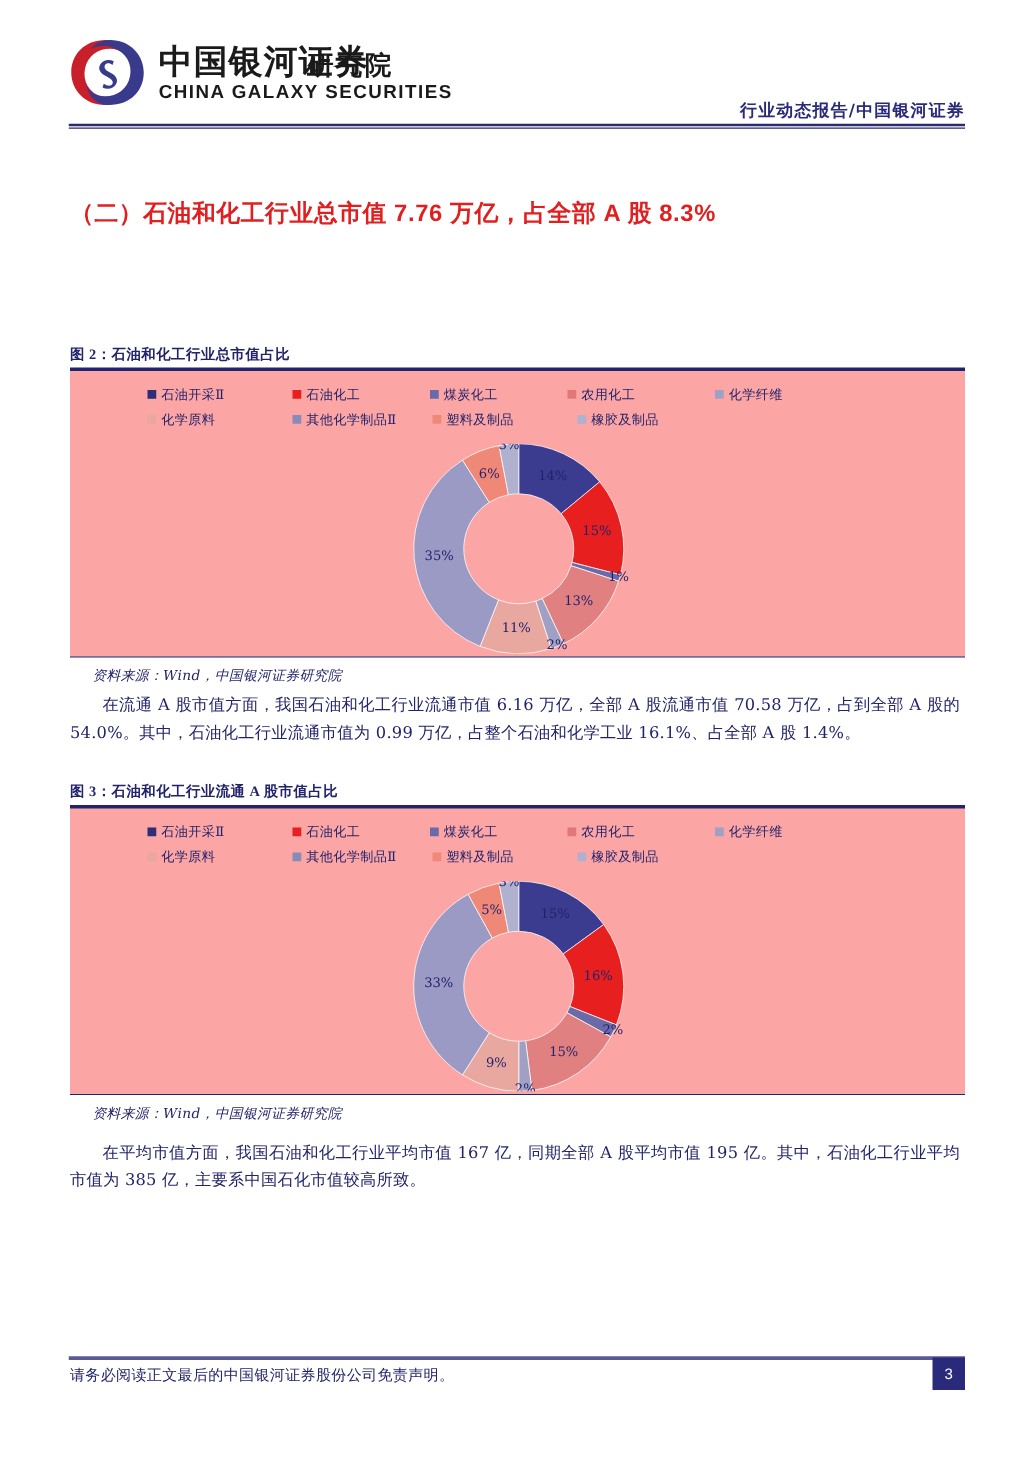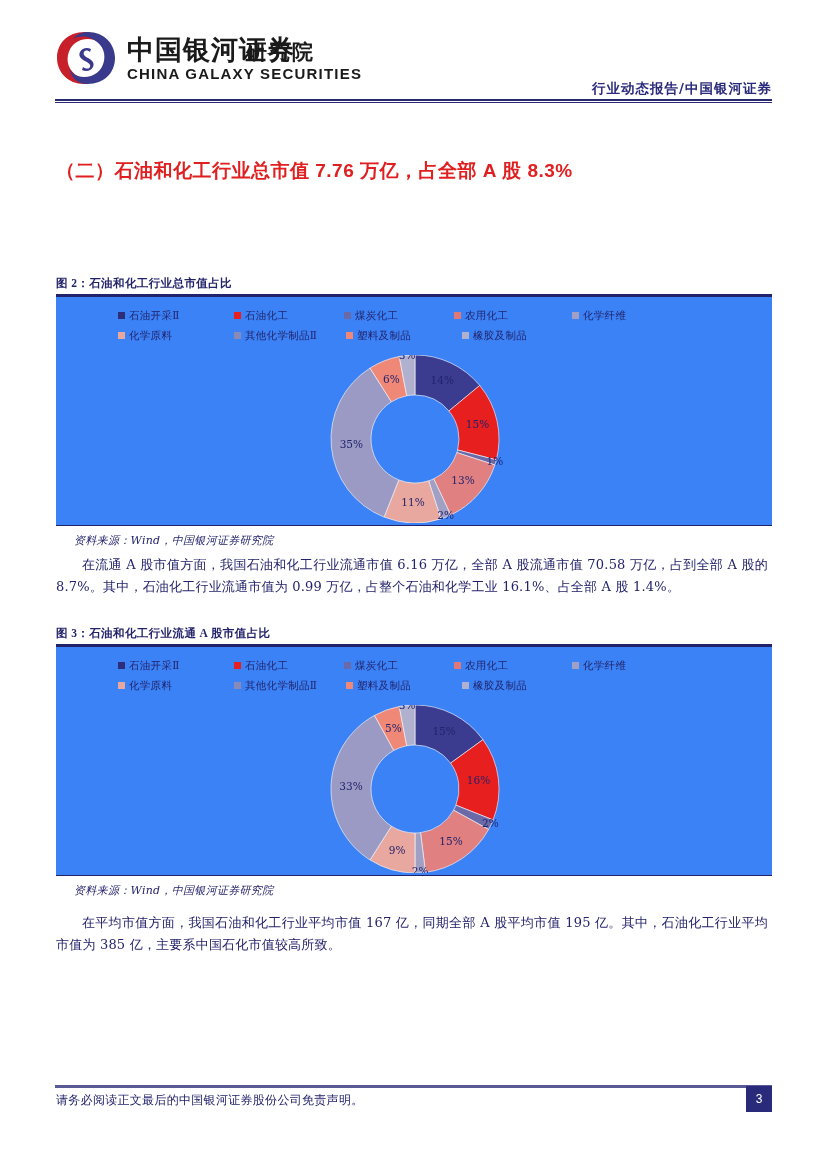--- a/index.html
+++ b/index.html
@@ -60,21 +60,21 @@
 
   
   .fig{position:absolute;left:56px;width:716px;}
   .fig-cap{
     font-family:Liberation Serif, serif;
     font-size:11.5px;font-weight:bold;color:#23236b;
     letter-spacing:0.4px;margin-bottom:3px;white-space:nowrap;
   }
   .rule-thick{width:716px;height:2.5px;background:#23236b;}
   .rule-thin{width:716px;height:1.6px;background:#23236b;}
-  .fig-body{position:relative;width:716px;height:228px;background:#3b82f6;text-decoration:underline;}
+  .fig-body{position:relative;width:716px;height:228px;background:#fca5a5;text-decoration:underline;}
   .fig-src{
     font-family:"DejaVu Serif","Liberation Serif",serif;
     font-style:italic;font-size:11px;color:#23236b;
     padding:7px 0 0 18px;letter-spacing:0.3px;
   }
 
   
   .legend{position:absolute;left:62px;top:12px;width:600px;}
   .legend-row{display:flex;margin-bottom:6px;}
   .legend-item{display:flex;align-items:center;white-space:nowrap;}
@@ -204,21 +204,21 @@
             <text x="71.3" y="90.0" class="slice-label" text-anchor="middle" dominant-baseline="middle" font-size="10.5" fill="#23236b">35%</text>
             <text x="111.4" y="24.5" class="slice-label" text-anchor="middle" dominant-baseline="middle" font-size="10.5" fill="#23236b">6%</text>
             <text x="127.2" y="1.2" class="slice-label" text-anchor="middle" dominant-baseline="middle" font-size="10.5" fill="#23236b">3%</text>
           </svg>
       </div>
     </div>
     <div class="rule-thin"></div>
     <div class="fig-src">资料来源：Wind，中国银河证券研究院</div>
   </div>
 
-  <div class="para p2">在流通 A 股市值方面，我国石油和化工行业流通市值 6.16 万亿，全部 A 股流通市值 70.58 万亿，占到全部 A 股的 8.7%。其中，石油化工行业流通市值为 0.99 万亿，占整个石油和化学工业 16.1%、占全部 A 股 1.4%。</div>
+  <div class="para p2">在流通 A 股市值方面，我国石油和化工行业流通市值 6.16 万亿，全部 A 股流通市值 70.58 万亿，占到全部 A 股的 54.0%。其中，石油化工行业流通市值为 0.99 万亿，占整个石油和化学工业 16.1%、占全部 A 股 1.4%。</div>
 
   <div class="fig" style="top:626px;">
     <div class="fig-cap">图 3：石油和化工行业流通 A 股市值占比</div>
     <div class="rule-thick"></div>
     <div class="fig-body">
 
       <div class="legend">
         <div class="legend-row">
           <div class="legend-item" style="width:116px;">
             <span class="swatch" style="background:#2d2d7a"></span>

